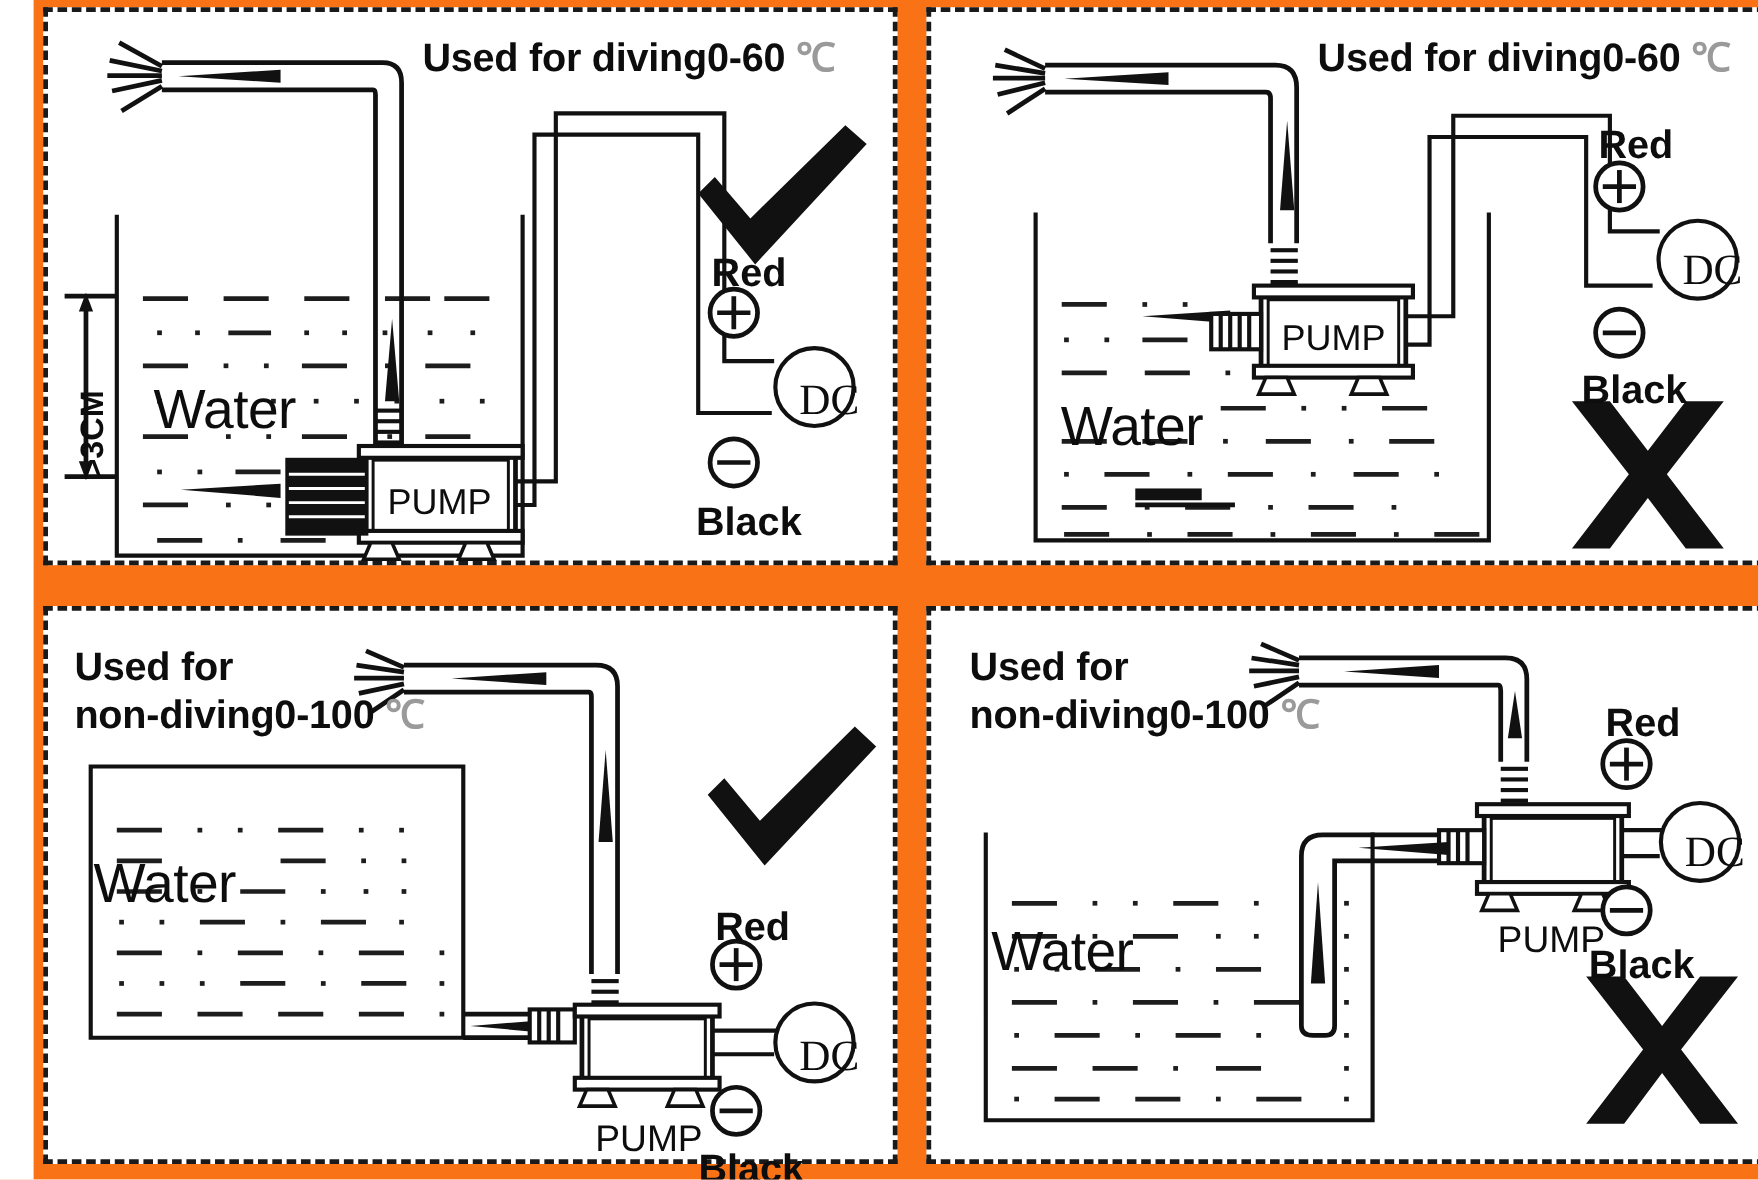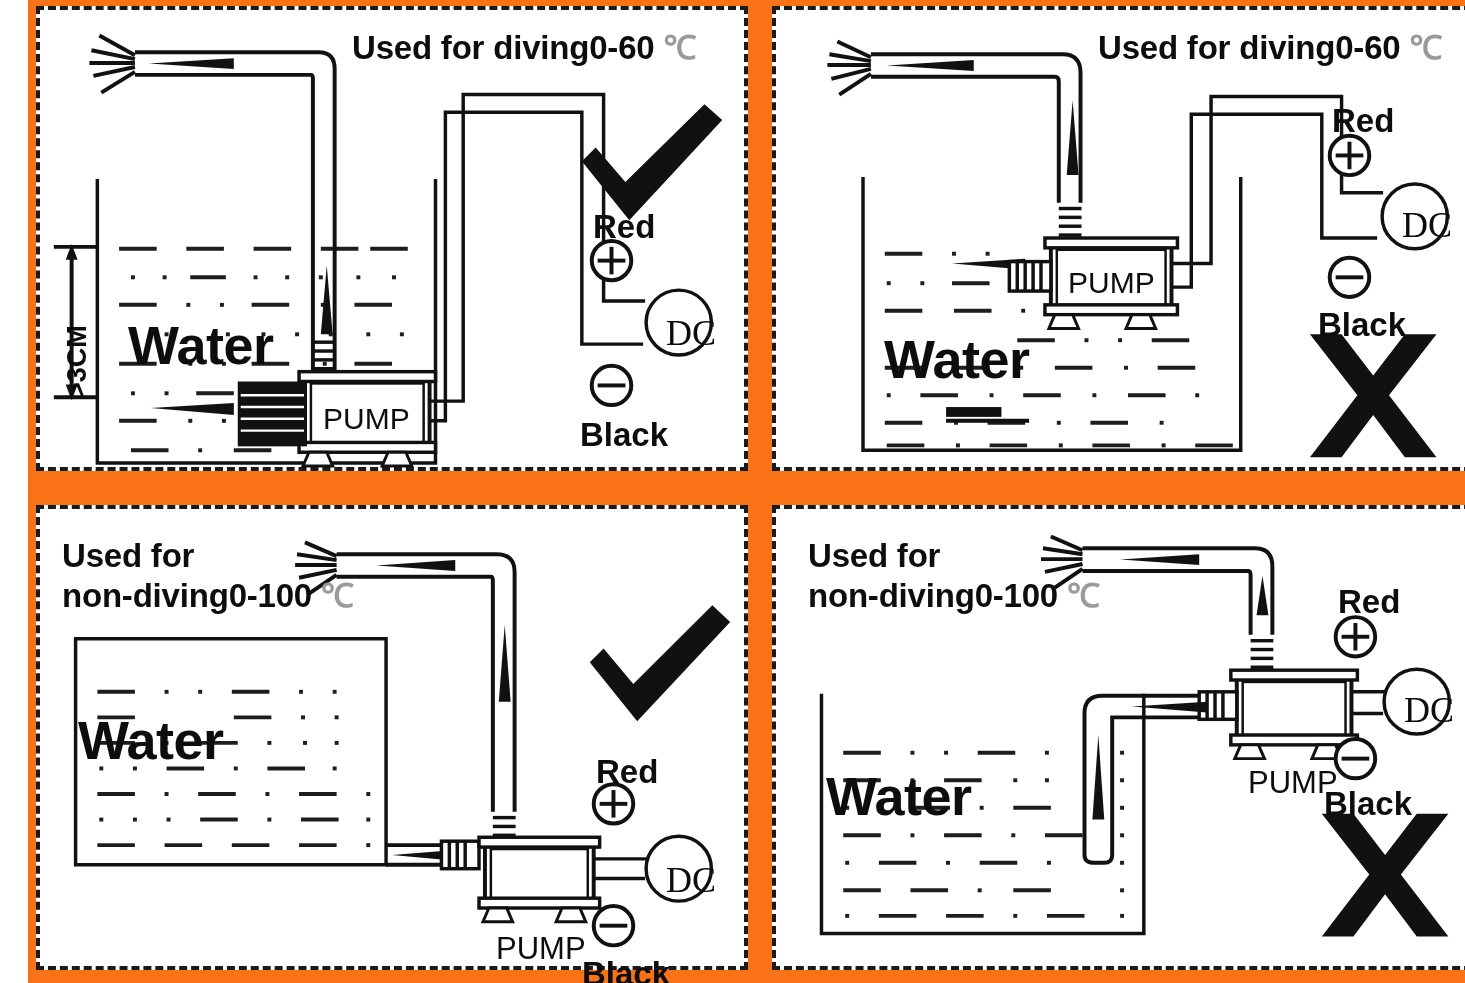--- a/index.html
+++ b/index.html
@@ -35,21 +35,21 @@
     line-height:1.22;
   }
   .title .deg{color:#9a9a9a;font-weight:bold;}
   .t-tl{left:312px;top:18px;font-size:33px;}
   .t-tr{left:322px;top:18px;font-size:33px;}
   .t-bl{left:22px; top:27px;font-size:33px;}
   .t-br{left:32px; top:27px;font-size:33px;}
 
   
   .lbl{position:absolute;color:#0d0d0d;white-space:nowrap;}
-  .lbl-water{font-size:54px;font-weight:bold;letter-spacing:-0.5px;}
+  .lbl-water{font-size:46px;font-weight:normal;letter-spacing:-0.5px;}
   .lbl-pump-in{font-size:30px;font-weight:normal;letter-spacing:0px;}
   .lbl-pump-out{font-size:31px;font-weight:normal;letter-spacing:0px;}
   .lbl-term{font-size:33px;font-weight:bold;}
   .lbl-dc{font-family:"Liberation Serif", serif;font-size:36px;}
   .lbl-cm{
     font-size:27px;font-weight:bold;
     transform:rotate(-90deg);
     transform-origin:left top;
     letter-spacing:0px;
   }

